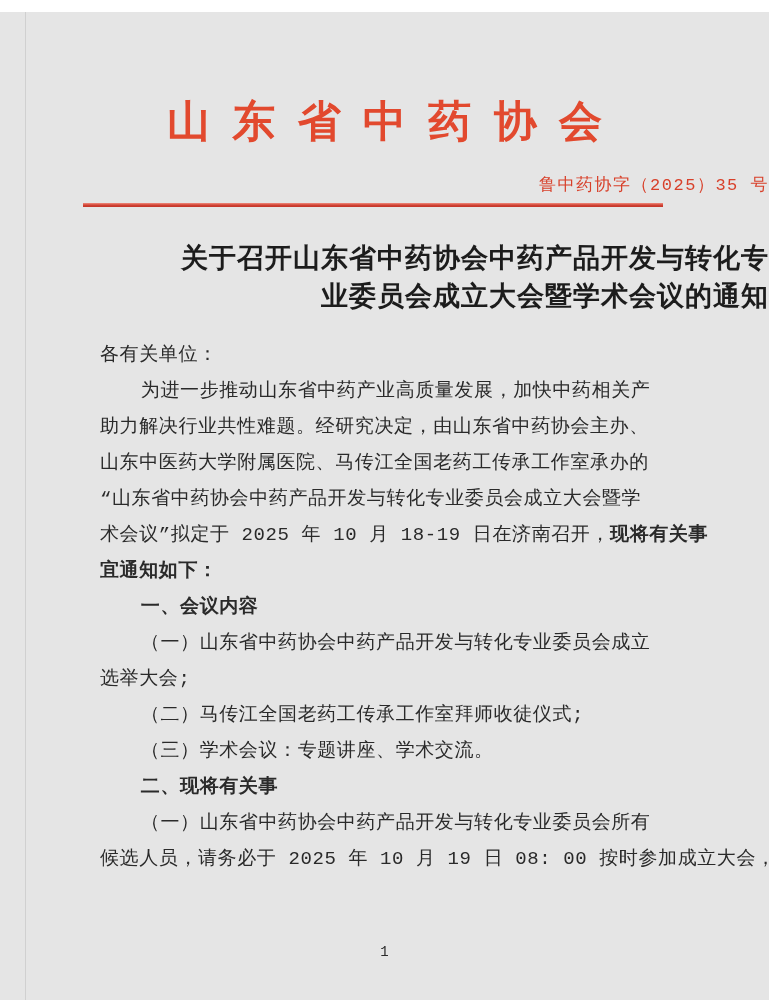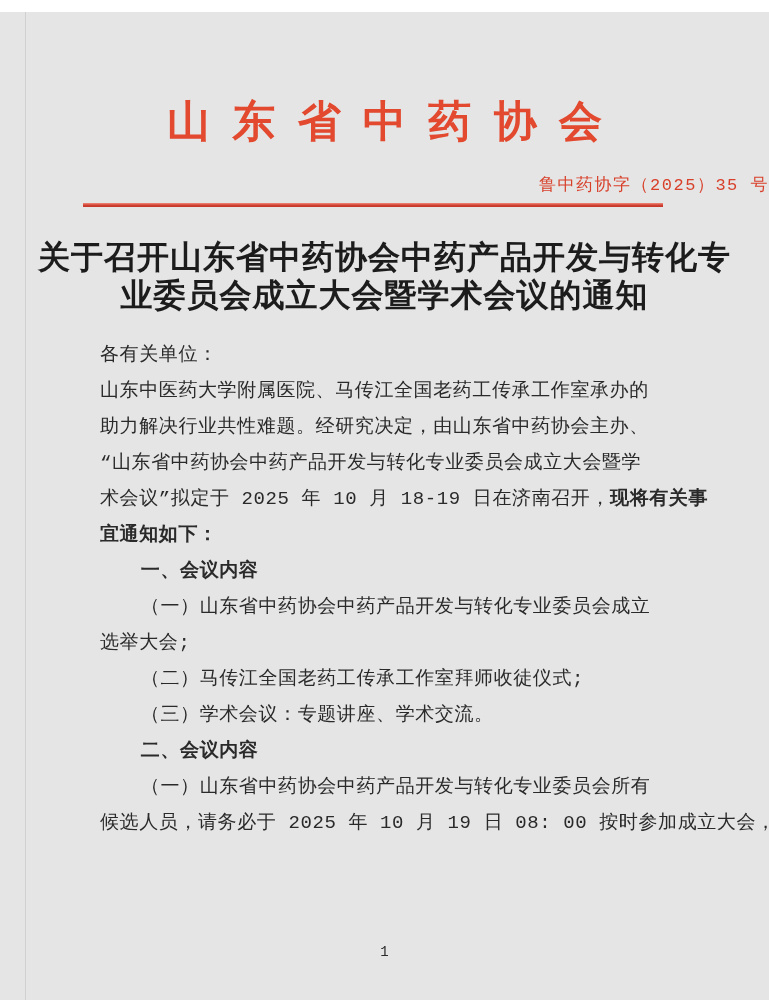--- a/index.html
+++ b/index.html
@@ -64,22 +64,22 @@
     left: 83px;
     width: 580px;
     height: 4px;
     background: linear-gradient(to bottom, #ef8b7d 0%, #d04133 55%, #c23528 100%);
   }
   .notice-title {
     position: absolute;
     top: 229px;
     left: 0;
     width: 100%;
-    text-align: center;
-    font-size: 32px;
+    text-align: right;
+    font-size: 27px;
     line-height: 38px;
     font-weight: bold;
     color: #1c1c1c;
     letter-spacing: 1px;
   }
   .body-text {
     position: absolute;
     top: 325px;
     left: 100px;
     width: 572px;
@@ -122,30 +122,31 @@
 
   <div class="red-rule"></div>
 
   <div class="notice-title">
     <div class="line">关于召开山东省中药协会中药产品开发与转化专</div>
     <div class="line">业委员会成立大会暨学术会议的通知</div>
   </div>
 
   <div class="body-text">
     <div class="line">各有关单位：</div>
+    <div class="line indent">为进一步推动山东省中药产业高质量发展，加快中药相关产</div>
+    <div class="line">助力解决行业共性难题。经研究决定，由山东省中药协会主办、</div>
     <div class="line">山东中医药大学附属医院、马传江全国老药工传承工作室承办的</div>
-    <div class="line">助力解决行业共性难题。经研究决定，由山东省中药协会主办、</div>
     <div class="line">“山东省中药协会中药产品开发与转化专业委员会成立大会暨学</div>
     <div class="line"><span>术会议”拟定于 2025 年 10 月 18-19 日在济南召开，</span><span class="bold">现将有关事</span></div>
     <div class="line bold">宜通知如下：</div>
     <div class="line indent bold">一、会议内容</div>
     <div class="line indent">（一）山东省中药协会中药产品开发与转化专业委员会成立</div>
     <div class="line">选举大会;</div>
     <div class="line indent">（二）马传江全国老药工传承工作室拜师收徒仪式;</div>
     <div class="line indent">（三）学术会议：专题讲座、学术交流。</div>
-    <div class="line indent bold">二、会议内容</div>
+    <div class="line indent bold">二、现将有关事</div>
     <div class="line indent">（一）山东省中药协会中药产品开发与转化专业委员会所有</div>
     <div class="line">候选人员，请务必于 2025 年 10 月 19 日 08: 00 按时参加成立大会，</div>
   </div>
 
   <div class="footer-num">1</div>
 
 </div>
 
 </body></html>

